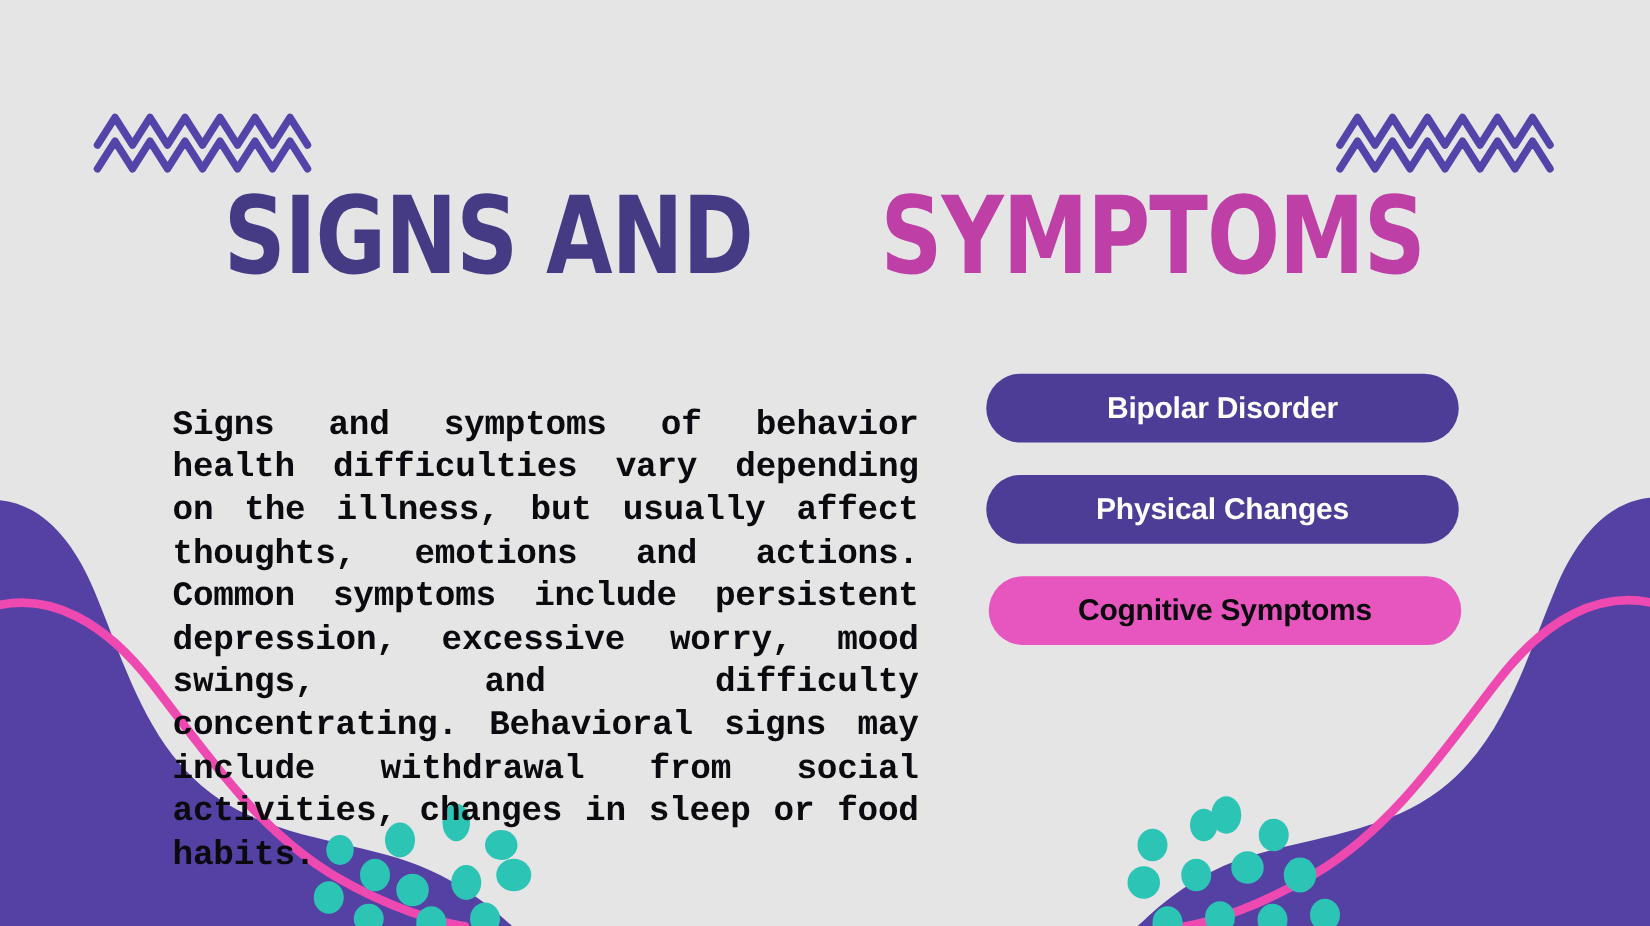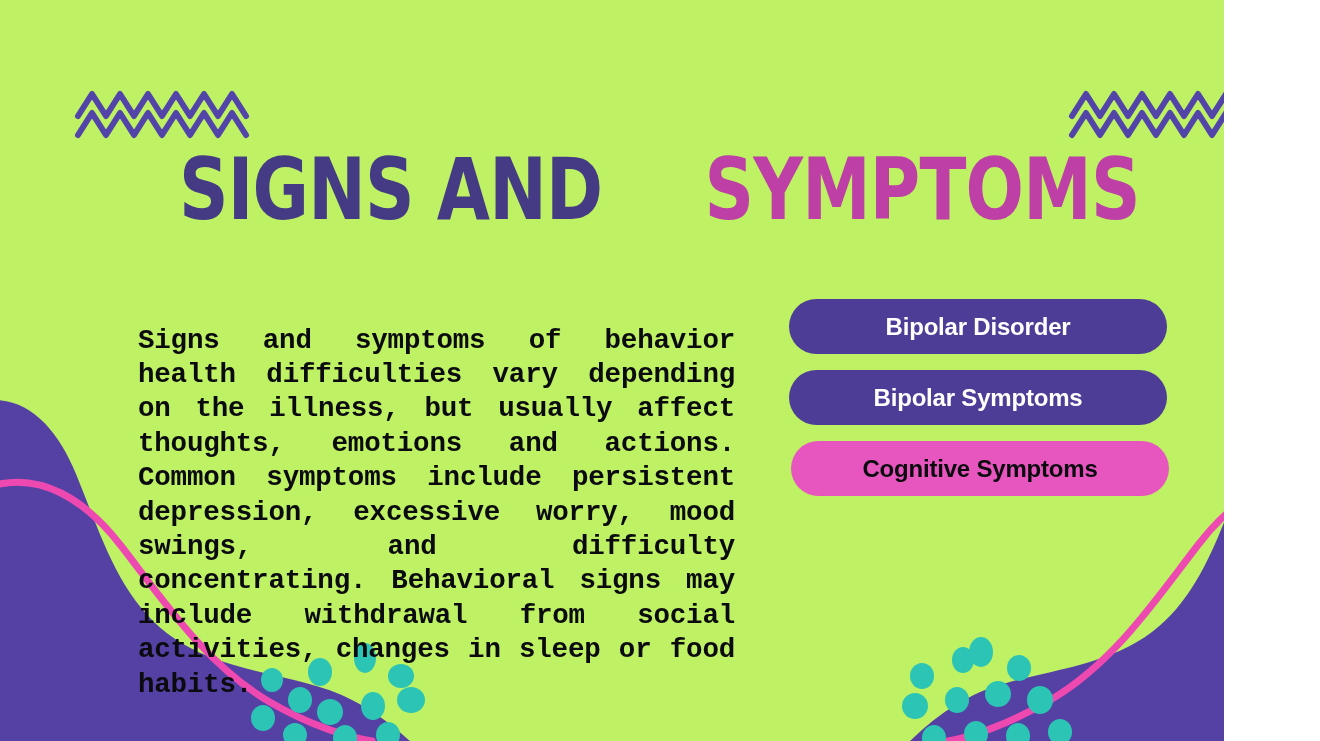--- a/index.html
+++ b/index.html
@@ -7,23 +7,23 @@
     padding: 0;
   }
   body {
     width: 1320px;
     height: 741px;
     overflow: hidden;
     font-family: "Liberation Sans", sans-serif;
   }
   #slide {
     position: relative;
-    width: 1224px;
-    height: 741px;
-    background: #bef264;
+    width: 1320px;
+    height: 741px;
+    background: #e5e5e5;
     overflow: hidden;
   }
   #decor-layer {
     position: absolute;
     left: 0;
     top: 0;
     width: 1320px;
     height: 741px;
     pointer-events: none;
   }
@@ -85,21 +85,21 @@
     left: 789px;
     top: 299px;
     width: 392px;
   }
   .pill {
     height: 55px;
     border-radius: 28px;
     display: flex;
     align-items: center;
     justify-content: center;
-    margin-bottom: 16px;
+    margin-bottom: 26px;
     font-family: "Liberation Sans", sans-serif;
     font-weight: bold;
     font-size: 24px;
     letter-spacing: -0.2px;
   }
   .pill-purple {
     background: #4E3D96;
     color: #FFFFFF;
     width: 378px;
     margin-left: 0;
@@ -184,21 +184,21 @@
       <span class="title-word title-a">SIGNS AND</span><span class="title-word title-b">SYMPTOMS</span>
     </div>
 
     <p class="body-text">Signs and symptoms of behavior health difficulties vary depending on the illness, but usually affect thoughts, emotions and actions. Common symptoms include persistent depression, excessive worry, mood swings, and difficulty concentrating. Behavioral signs may include withdrawal from social activities, changes in sleep or food habits.</p>
 
     <div class="pill-list">
       <div class="pill pill-purple">
         <span>Bipolar Disorder</span>
       </div>
       <div class="pill pill-purple">
-        <span>Bipolar Symptoms</span>
+        <span>Physical Changes</span>
       </div>
       <div class="pill pill-pink">
         <span>Cognitive Symptoms</span>
       </div>
     </div>
 
   </div>
 </div>
 
 </body></html>

